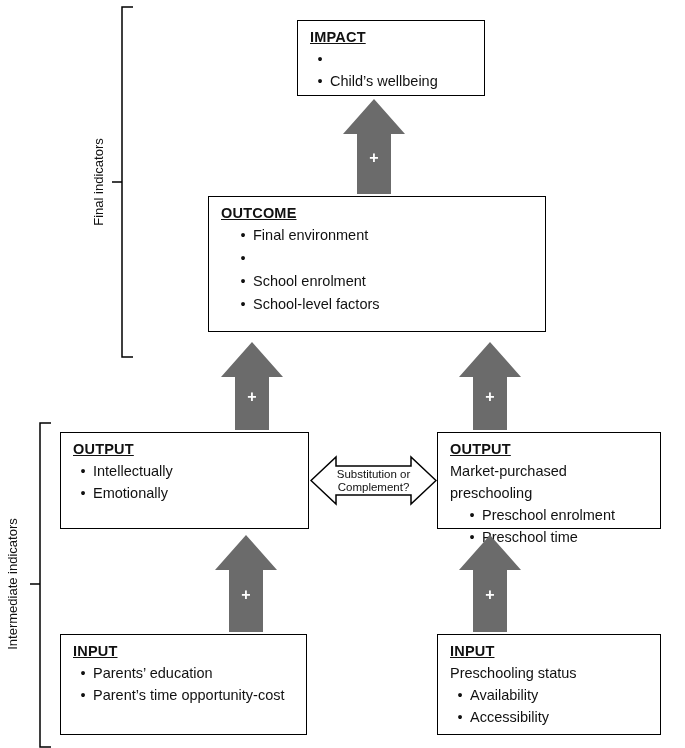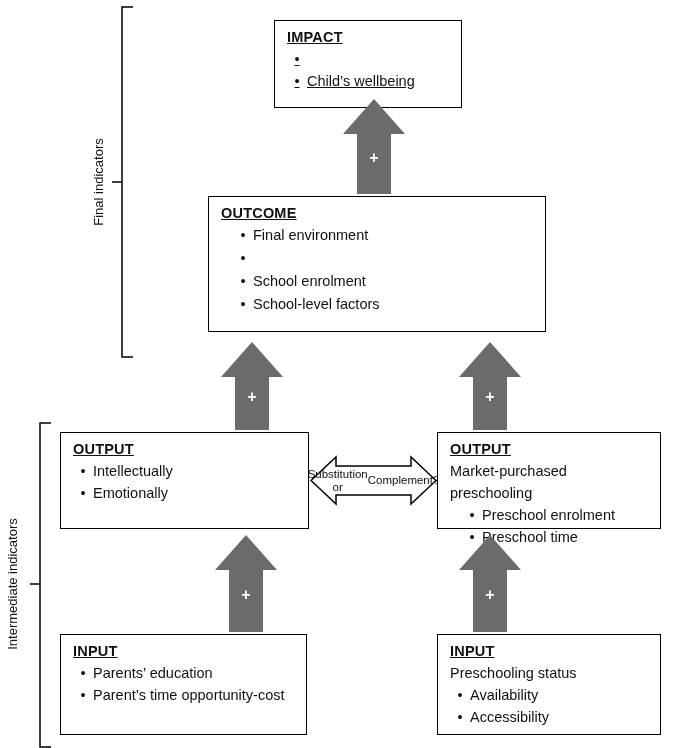--- a/index.html
+++ b/index.html
@@ -15,21 +15,21 @@
   .row .dot { flex:0 0 20px; text-align:center; }
   .indent { margin-left:12px; }
 
   .arrow-up { position:absolute; }
   .arrow-up svg { display:block; width:100%; height:100%; }
   .plus { position:absolute; left:0; right:0; top:62%; transform:translateY(-50%);
           text-align:center; color:#fff; font-size:16px; font-weight:bold; line-height:16px; }
 
   .h-arrow { position:absolute; }
   .h-arrow svg { display:block; width:100%; height:100%; }
-  .sub-label { position:absolute; inset:0; display:flex; flex-direction:row;
+  .sub-label { position:absolute; inset:0; display:flex; flex-direction:column;
                align-items:center; justify-content:center; font-size:11.5px; line-height:13px; text-align:center; }
 
   .bracket { position:absolute; }
   .side-label { position:absolute; height:16px; line-height:16px; font-size:13px;
                 text-align:center; transform:rotate(-90deg); white-space:nowrap; }
 </style>
 </head>
 <body>
 
 <div class="canvas">
@@ -37,21 +37,21 @@
   <svg class="bracket" style="left:108px; top:6px;" width="26" height="352" viewBox="0 0 26 352">
     <path d="M25 1 H14 V351 H25 M14 176 H4" stroke="#000" stroke-width="1.5" fill="none"></path>
   </svg>
   <div class="side-label" style="width:120px; left:39px; top:174px;">Final indicators</div>
 
   <svg class="bracket" style="left:26px; top:422px;" width="26" height="326" viewBox="0 0 26 326">
     <path d="M25 1 H14 V325 H25 M14 162 H4" stroke="#000" stroke-width="1.5" fill="none"></path>
   </svg>
   <div class="side-label" style="width:170px; left:-72px; top:576px;">Intermediate indicators</div>
 
-  <div class="box" style="left:274px; top:20px; width:188px; height:88px;text-decoration:underline;">
+  <div class="box" style="left:297px; top:20px; width:188px; height:76px;">
     <div class="title">IMPACT</div>
     <div class="row">
       <span class="dot">•</span>
     </div>
     <div class="row">
       <span class="dot">•</span>
       <span>Child’s wellbeing</span>
     </div>
   </div>
 

